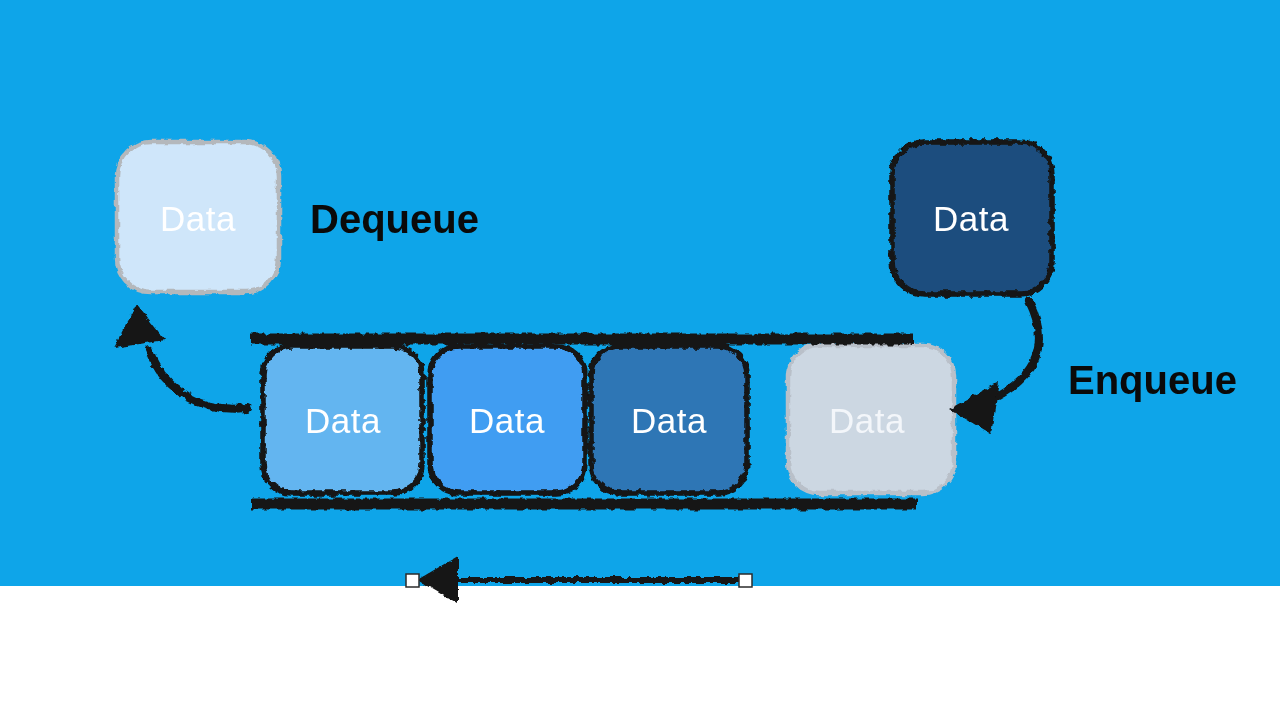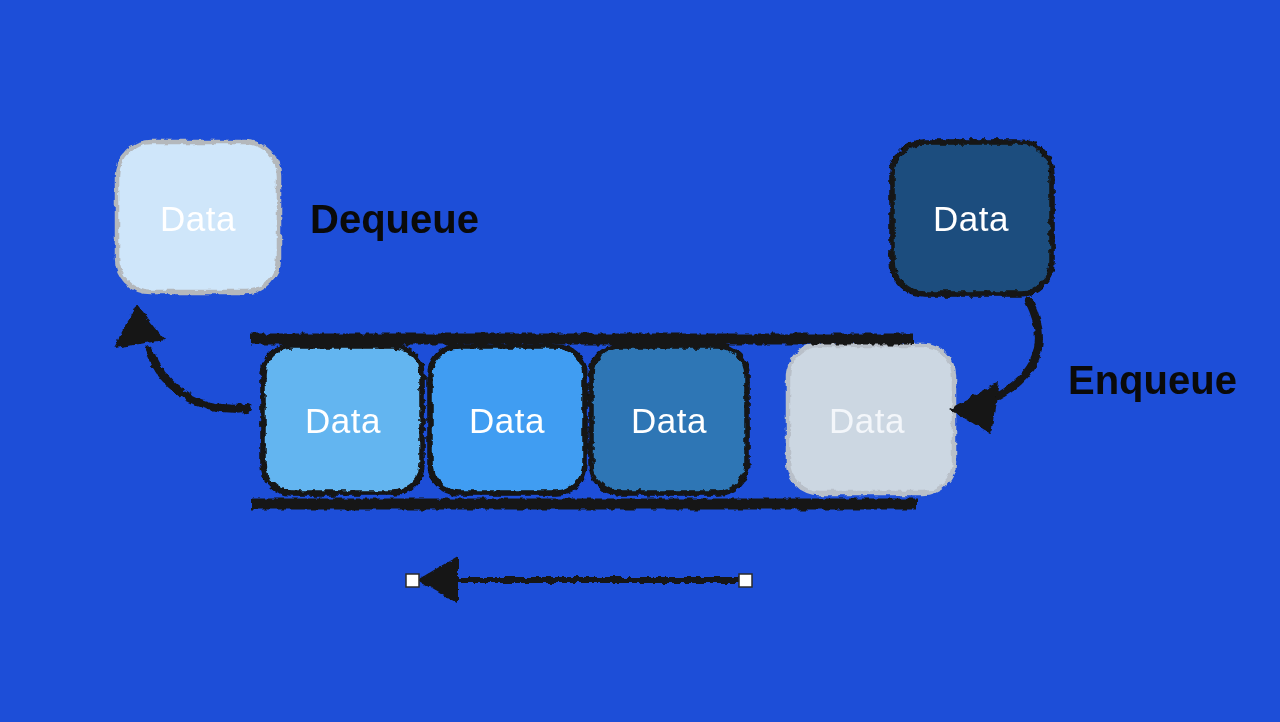--- a/index.html
+++ b/index.html
@@ -7,22 +7,22 @@
     padding: 0;
     width: 1280px;
     height: 722px;
     background: #ffffff;
     overflow: hidden;
     font-family: "Liberation Sans", sans-serif;
   }
   .stage {
     position: relative;
     width: 1280px;
-    height: 722px;
-    background: #1d4ed8;
+    height: 586px;
+    background: #0ea5e9;
   }
   svg text {
     font-family: "Liberation Sans", sans-serif;
   }
   .box-label {
     font-size: 35px;
     font-weight: 400;
     letter-spacing: 0.5px;
   }
   .op-label {

